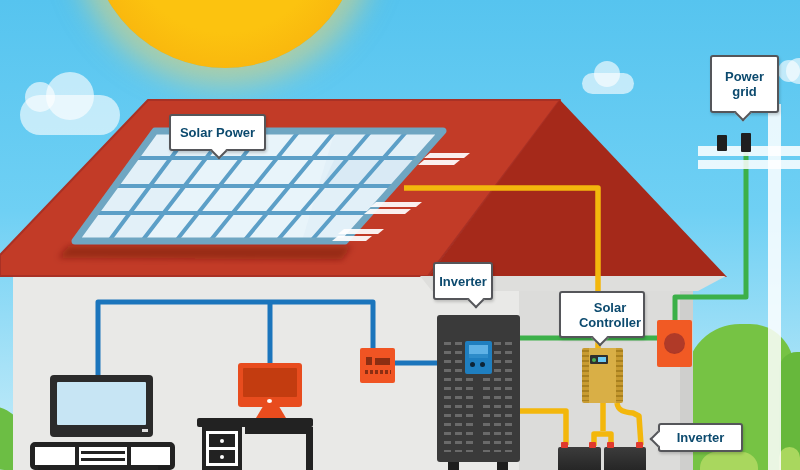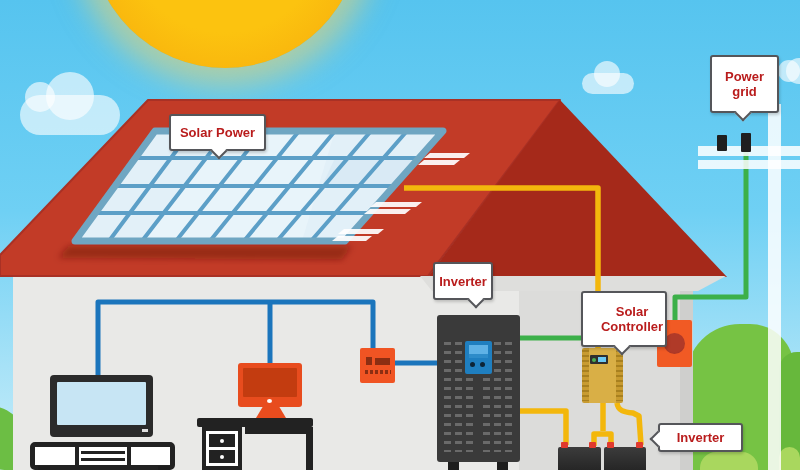--- a/index.html
+++ b/index.html
@@ -90,29 +90,29 @@
   .acbox{left:657px;top:320px;width:35px;height:47px;background:#F15A24;border-radius:2px;}
   .acbox .circ{position:absolute;left:7px;top:13px;width:21px;height:21px;border-radius:50%;
     background:radial-gradient(circle at 50% 45%,#B03A28 60%,#9C2F20 100%);}
   .battery{background:linear-gradient(180deg,#3C3C3C,#262626);border-radius:2px 2px 0 0;}
   .bat1{left:558px;top:447px;width:43px;height:23px;}
   .bat2{left:604px;top:447px;width:42px;height:23px;}
   .term{position:absolute;width:7px;height:6px;background:#E03A2E;border-radius:1px;z-index:21;}
 
   
   .callout{position:absolute;z-index:30;background:#fff;border:2px solid #55565A;border-radius:3px;
-    color:#b91c1c;font-weight:bold;font-size:13px;line-height:15px;text-align:center;
+    color:#0c4a6e;font-weight:bold;font-size:13px;line-height:15px;text-align:center;
     display:flex;flex-direction:column;align-items:center;justify-content:center;
     box-shadow:1px 2px 3px rgba(0,0,0,.18);}
   .callout .pt{position:absolute;width:12px;height:12px;background:#fff;}
   .pt.down{bottom:-8px;border-right:2px solid #55565A;border-bottom:2px solid #55565A;transform:rotate(45deg);}
   .pt.left{left:-8px;border-left:2px solid #55565A;border-bottom:2px solid #55565A;transform:rotate(45deg);}
   .lb-panels{left:169px;top:114px;width:97px;height:37px;}
   .lb-inverter{left:433px;top:262px;width:60px;height:38px;}
-  .lb-controller{left:581px;top:291px;width:86px;height:56px;padding-left:16px;}
+  .lb-controller{left:559px;top:291px;width:86px;height:47px;padding-left:16px;}
   .lb-grid{left:710px;top:55px;width:69px;height:58px;}
   .lb-batteries{left:658px;top:423px;width:85px;height:29px;}
 </style>
 </head>
 <body>
 
 <div id="stage">
 
   <div class="abs sun"></div>
   <div class="abs cloud cloud1"></div>

